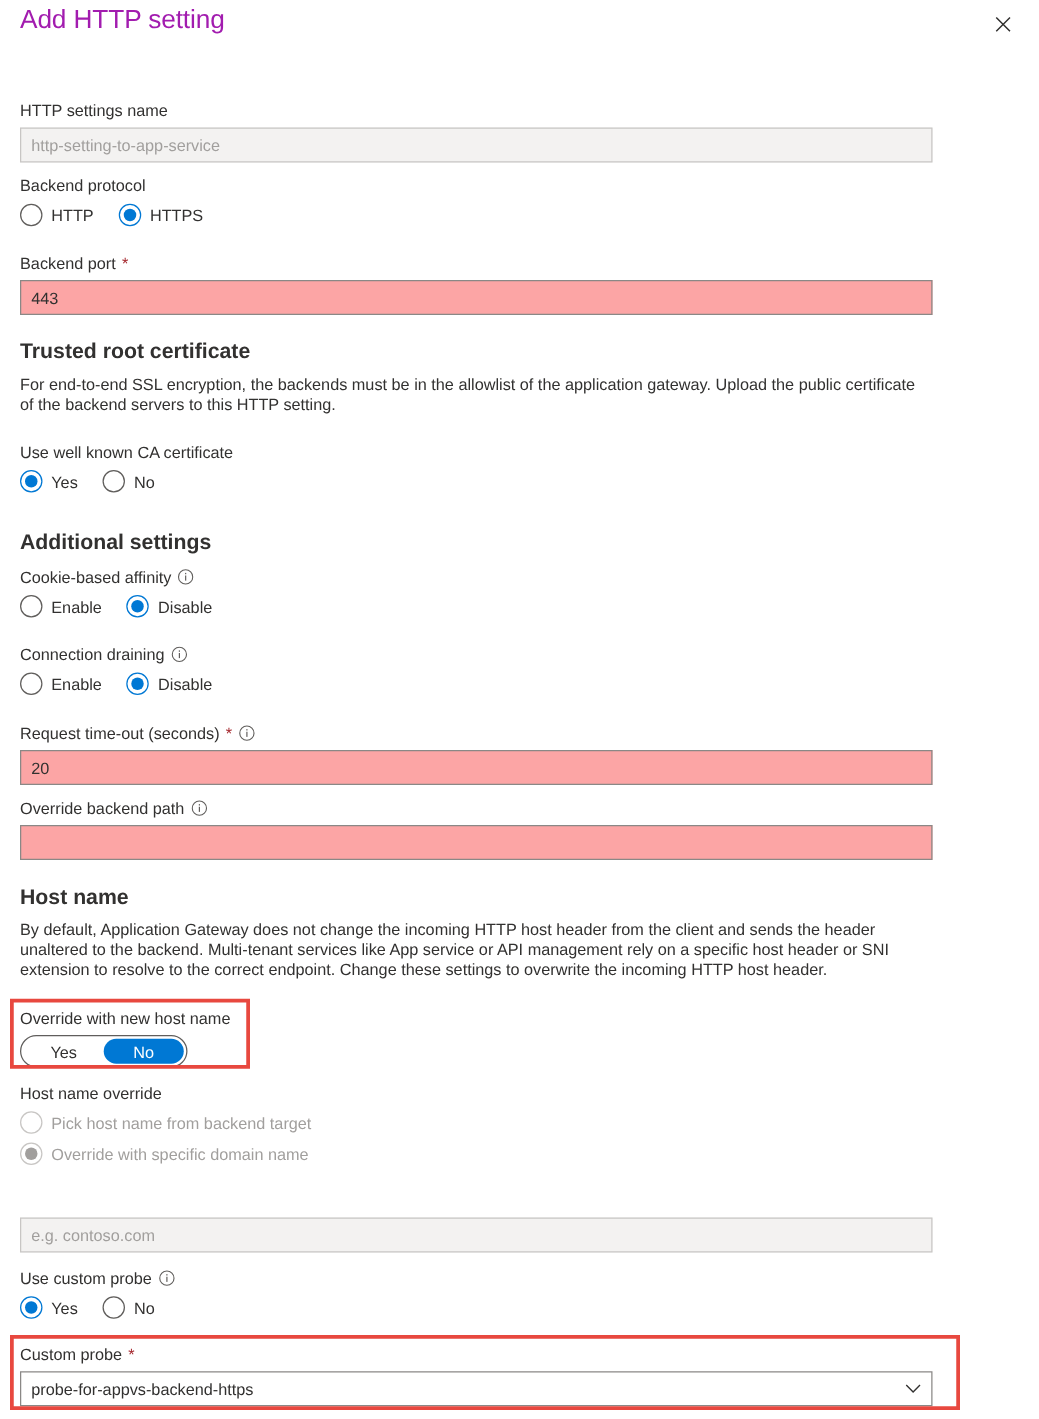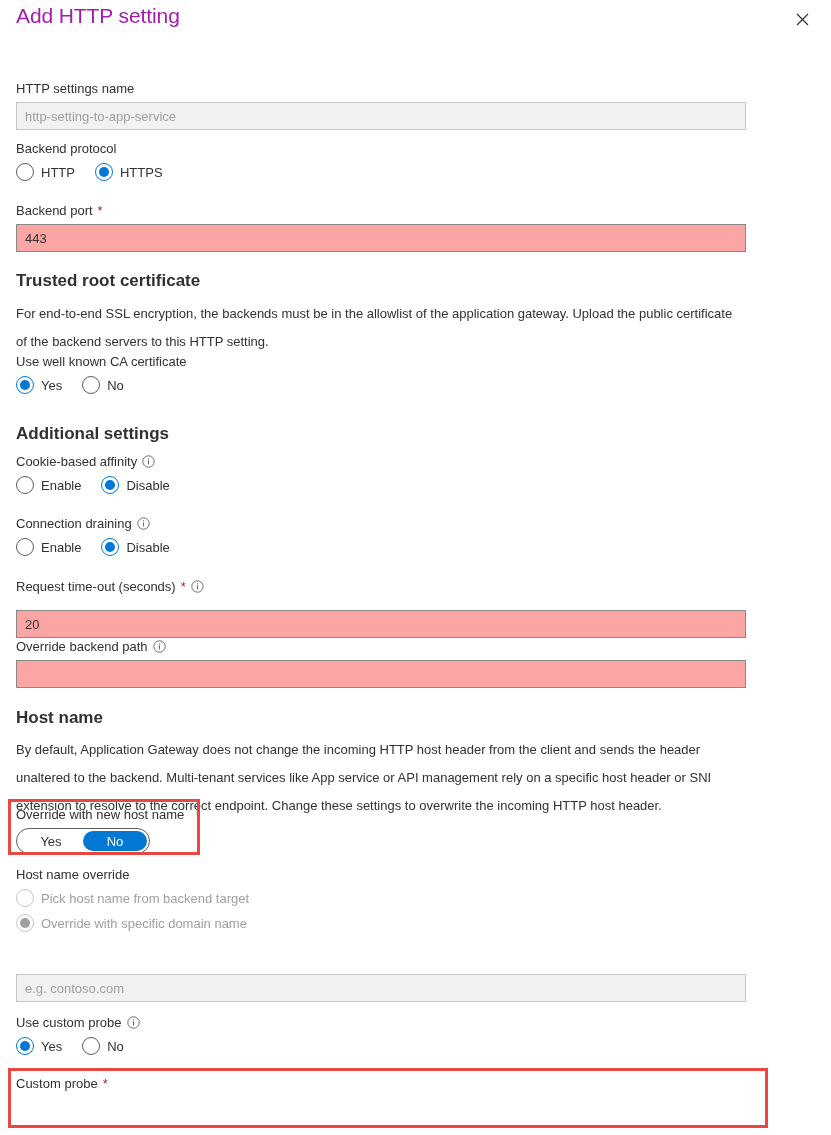--- a/index.html
+++ b/index.html
@@ -90,21 +90,21 @@
     font-size: 13px; border-radius: 11px; color: #323130;
     user-select: none;
   }
   .toggle .seg.active { background: #0078d4; color: #ffffff; }
 
   
   .section-head {
     font-size: 17px; font-weight: 700; color: #323130; line-height: 18px;
   }
   .para {
-    font-size: 13px; color: #323130; line-height: 28px;
+    font-size: 13px; color: #323130; line-height: 16px;
     width: 730px;
   }
 
   
   .select-wrap { position: relative; width: 730px; height: 28px; }
   .select-box {
     width: 100%; height: 100%;
     border: 1px solid #8a8886; background: #fff;
     font-size: 13px; color: #323130;
     display: flex; align-items: center; padding: 0 8px; cursor: pointer;
@@ -243,21 +243,21 @@
       <span>Request time-out (seconds)</span>
       <span class="req-star">*</span>
       <span class="info-icon">
         <svg width="13" height="13" viewBox="0 0 13 13">
           <circle cx="6.5" cy="6.5" r="5.7" fill="none" stroke="#605e5c" stroke-width="0.9"></circle>
           <rect x="6.05" y="5.4" width="0.95" height="4.1" fill="#605e5c"></rect>
           <rect x="6.05" y="3.3" width="0.95" height="1.1" fill="#605e5c"></rect>
         </svg>
       </span>
     </div>
-    <input class="text-input" style="margin-top: 15px;" value="20">
+    <input class="text-input" style="margin-top: 5px;" value="20">
   </div>
 
   <div class="abs" style="left:16px; top:638px;">
     <div class="field-label">
       <span>Override backend path</span>
       <span class="info-icon">
         <svg width="13" height="13" viewBox="0 0 13 13">
           <circle cx="6.5" cy="6.5" r="5.7" fill="none" stroke="#605e5c" stroke-width="0.9"></circle>
           <rect x="6.05" y="5.4" width="0.95" height="4.1" fill="#605e5c"></rect>
           <rect x="6.05" y="3.3" width="0.95" height="1.1" fill="#605e5c"></rect>
@@ -324,16 +324,24 @@
         <span class="rlabel">No</span>
       </label>
     </div>
   </div>
 
   <div class="abs" style="left:16px; top:1075px;">
     <div class="field-label">
       <span>Custom probe</span>
       <span class="req-star">*</span>
     </div>
+    <div class="select-wrap" style="margin-top:5px;">
+      <div class="select-box">probe-for-appvs-backend-https</div>
+      <span class="select-chevron">
+        <svg width="13" height="8" viewBox="0 0 13 8">
+          <path d="M1 1 L6.5 6.6 L12 1" stroke="#323130" stroke-width="1.1" fill="none"></path>
+        </svg>
+      </span>
+    </div>
   </div>
   <div class="redbox" style="left:8px; top:1068px; width:760px; height:60px;"></div>
 
 </div>
 
 </body></html>

